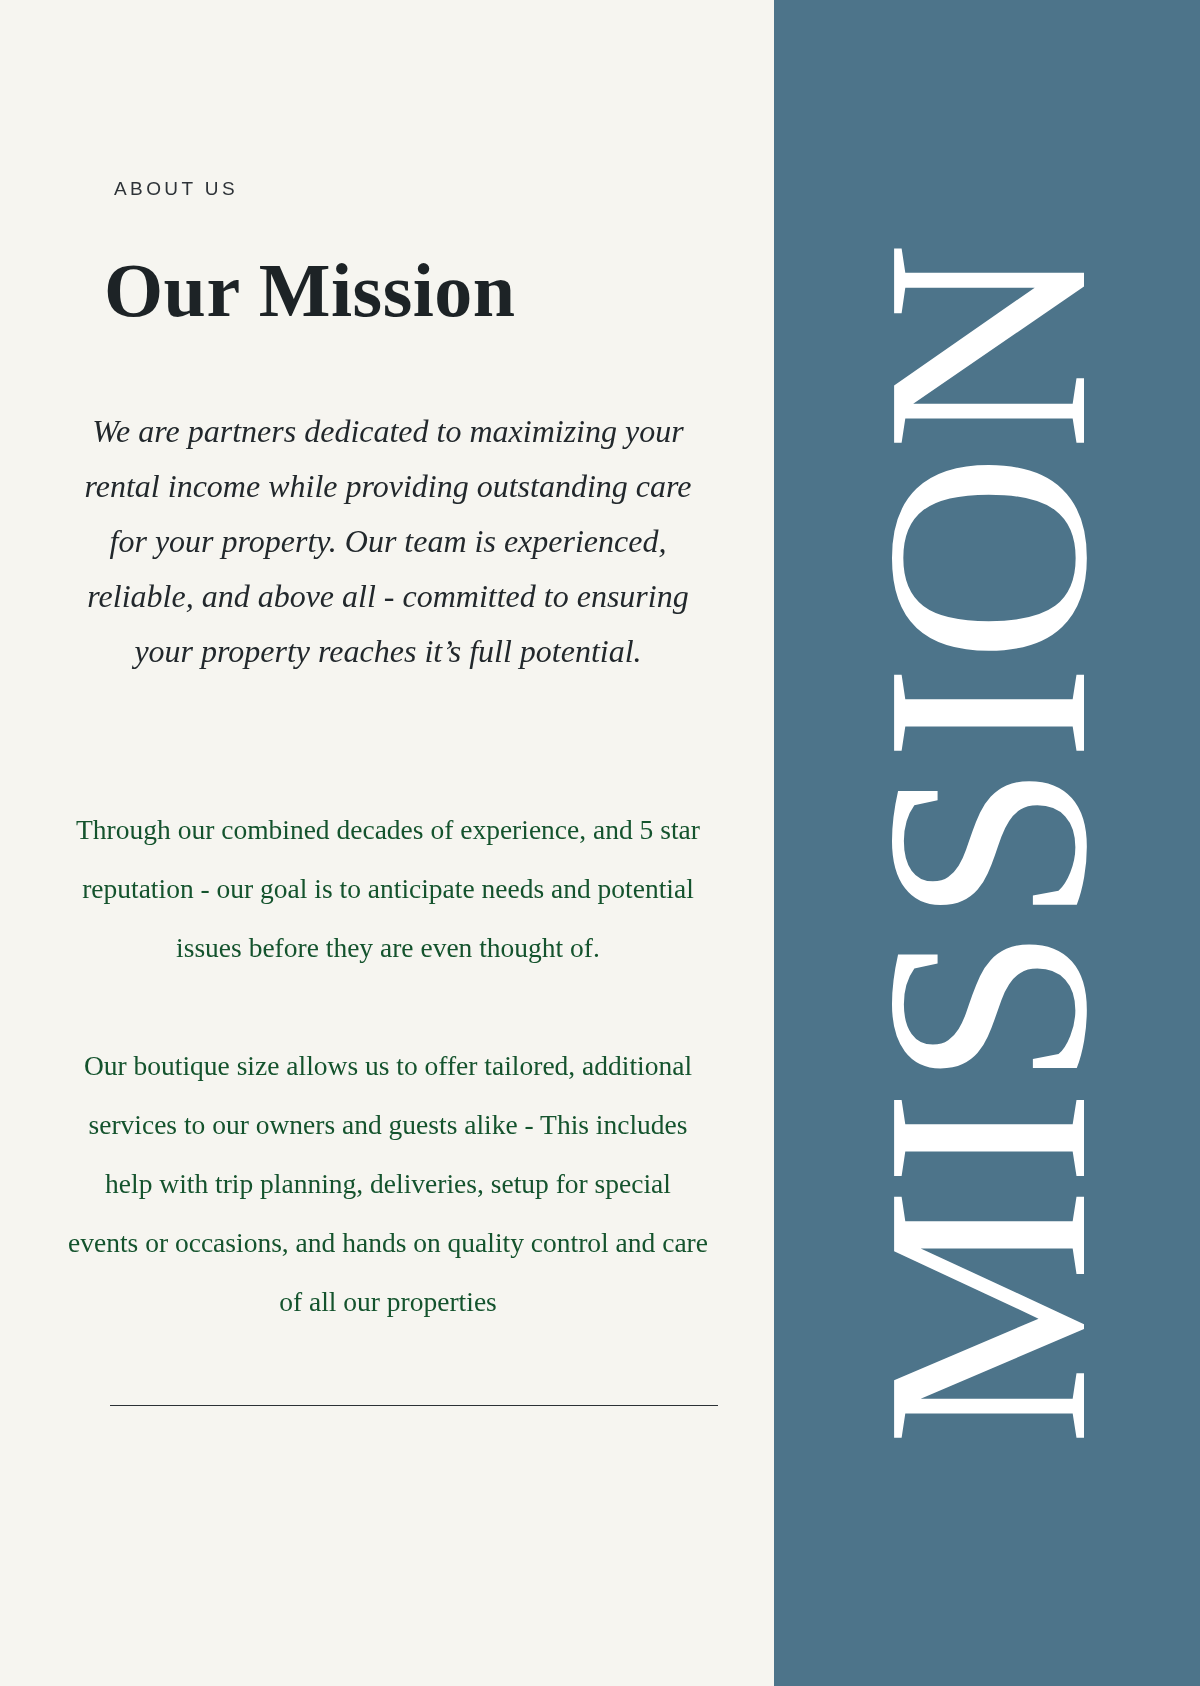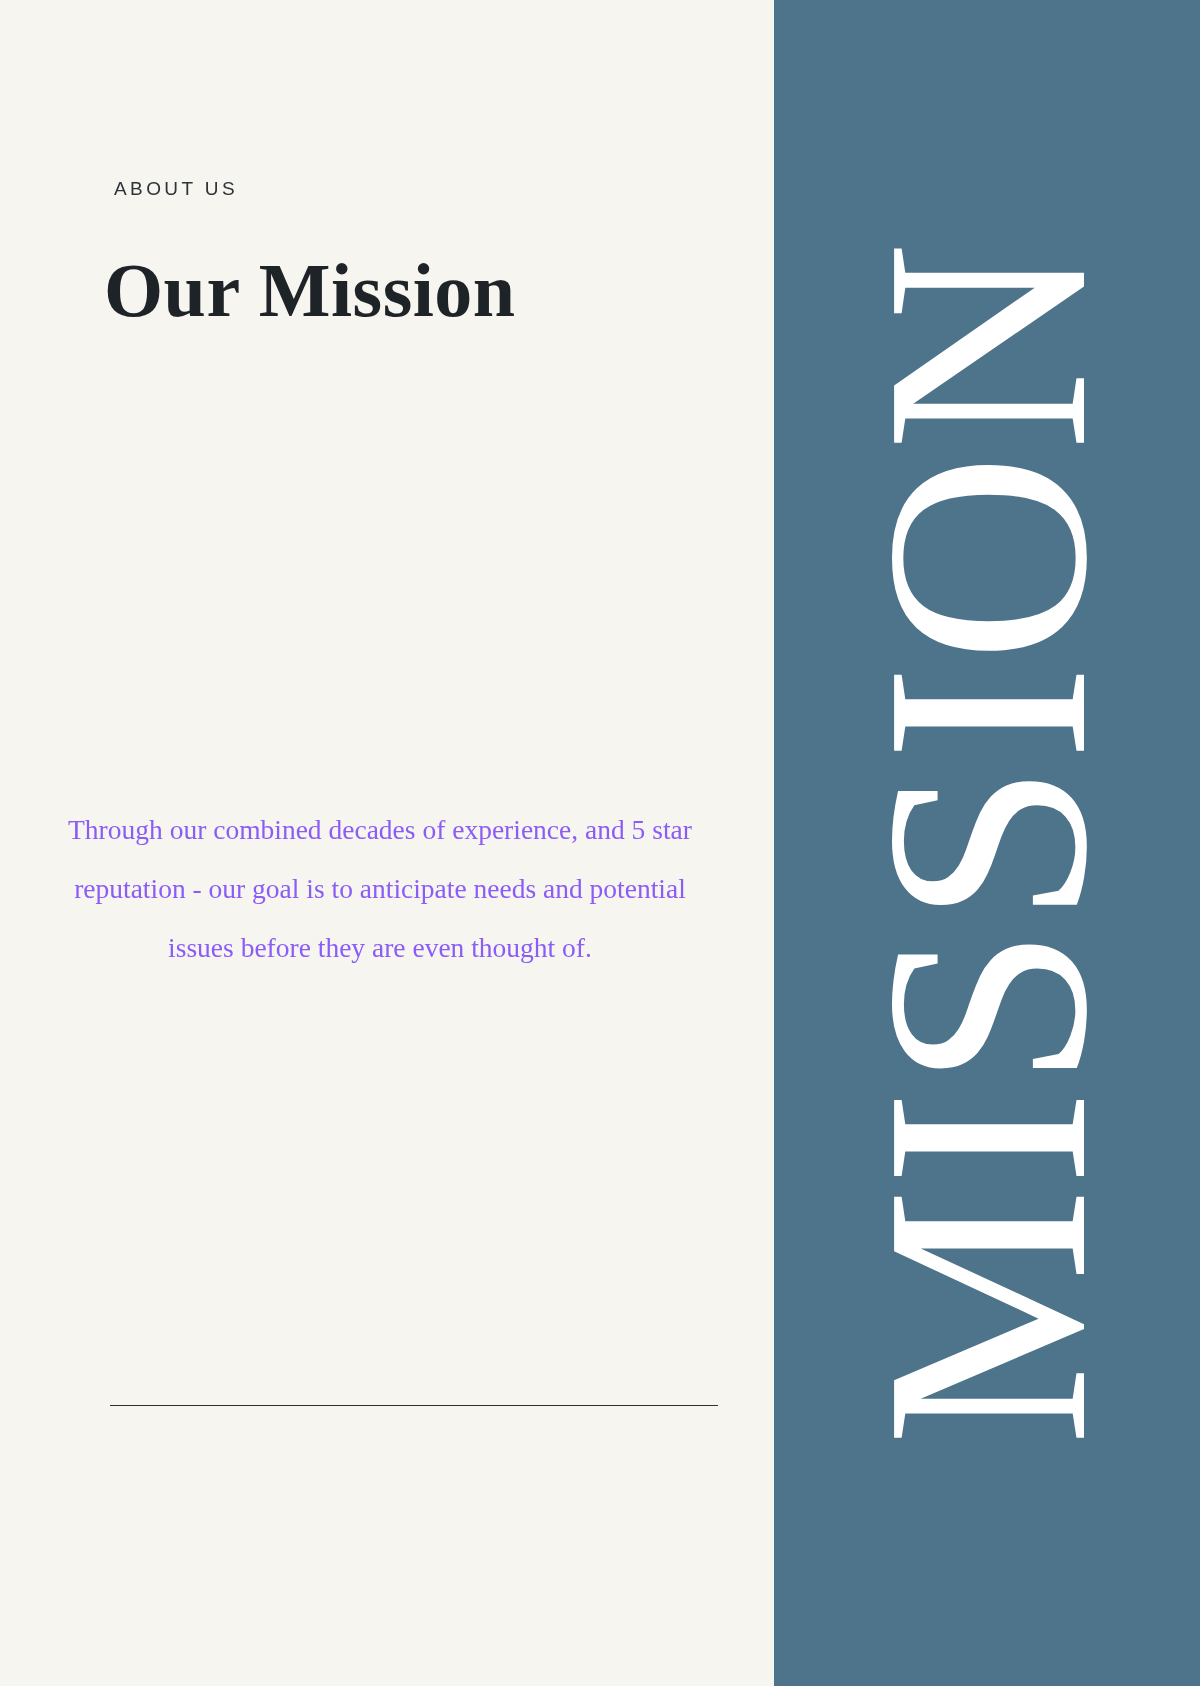--- a/index.html
+++ b/index.html
@@ -83,27 +83,27 @@
     text-align: center;
     font-family: "Liberation Serif", serif;
     font-style: italic;
     font-size: 32px;
     line-height: 1.72;
     color: #22282c;
   }
 
   .para {
     position: absolute;
-    left: 60px;
+    left: 68px;
     width: 640px;
     text-align: center;
     font-family: "Liberation Serif", serif;
     font-size: 27.5px;
     line-height: 2.15;
-    color: #8b5cf6;
+    color: #14532d;
   }
   .para-1 { top: 772px; }
   .para-2 { top: 1008px; }
 
   .rule {
     position: absolute;
     left: 110px;
     top: 1405px;
     width: 608px;
     height: 1px;
@@ -113,23 +113,25 @@
 </head>
 <body>
 
 <div class="page">
 
   <div class="content">
     <div class="eyebrow">ABOUT US</div>
 
     <h1 class="title">Our Mission</h1>
 
+    <p class="lead">We are partners dedicated to maximizing your rental income while providing outstanding care for your property. Our team is experienced, reliable, and above all - committed to ensuring your property reaches it’s full potential.</p>
 
     <p class="para para-1">Through our combined decades of experience, and 5 star reputation - our goal is to anticipate needs and potential issues before they are even thought of.</p>
 
+    <p class="para para-2">Our boutique size allows us to offer tailored, additional services to our owners and guests alike - This includes help with trip planning, deliveries, setup for special events or occasions, and hands on quality control and care of all our properties</p>
 
     <div class="rule"></div>
   </div>
 
   <div class="side-band">
     <div class="side-band-text">MISSION</div>
   </div>
 
 </div>
 

